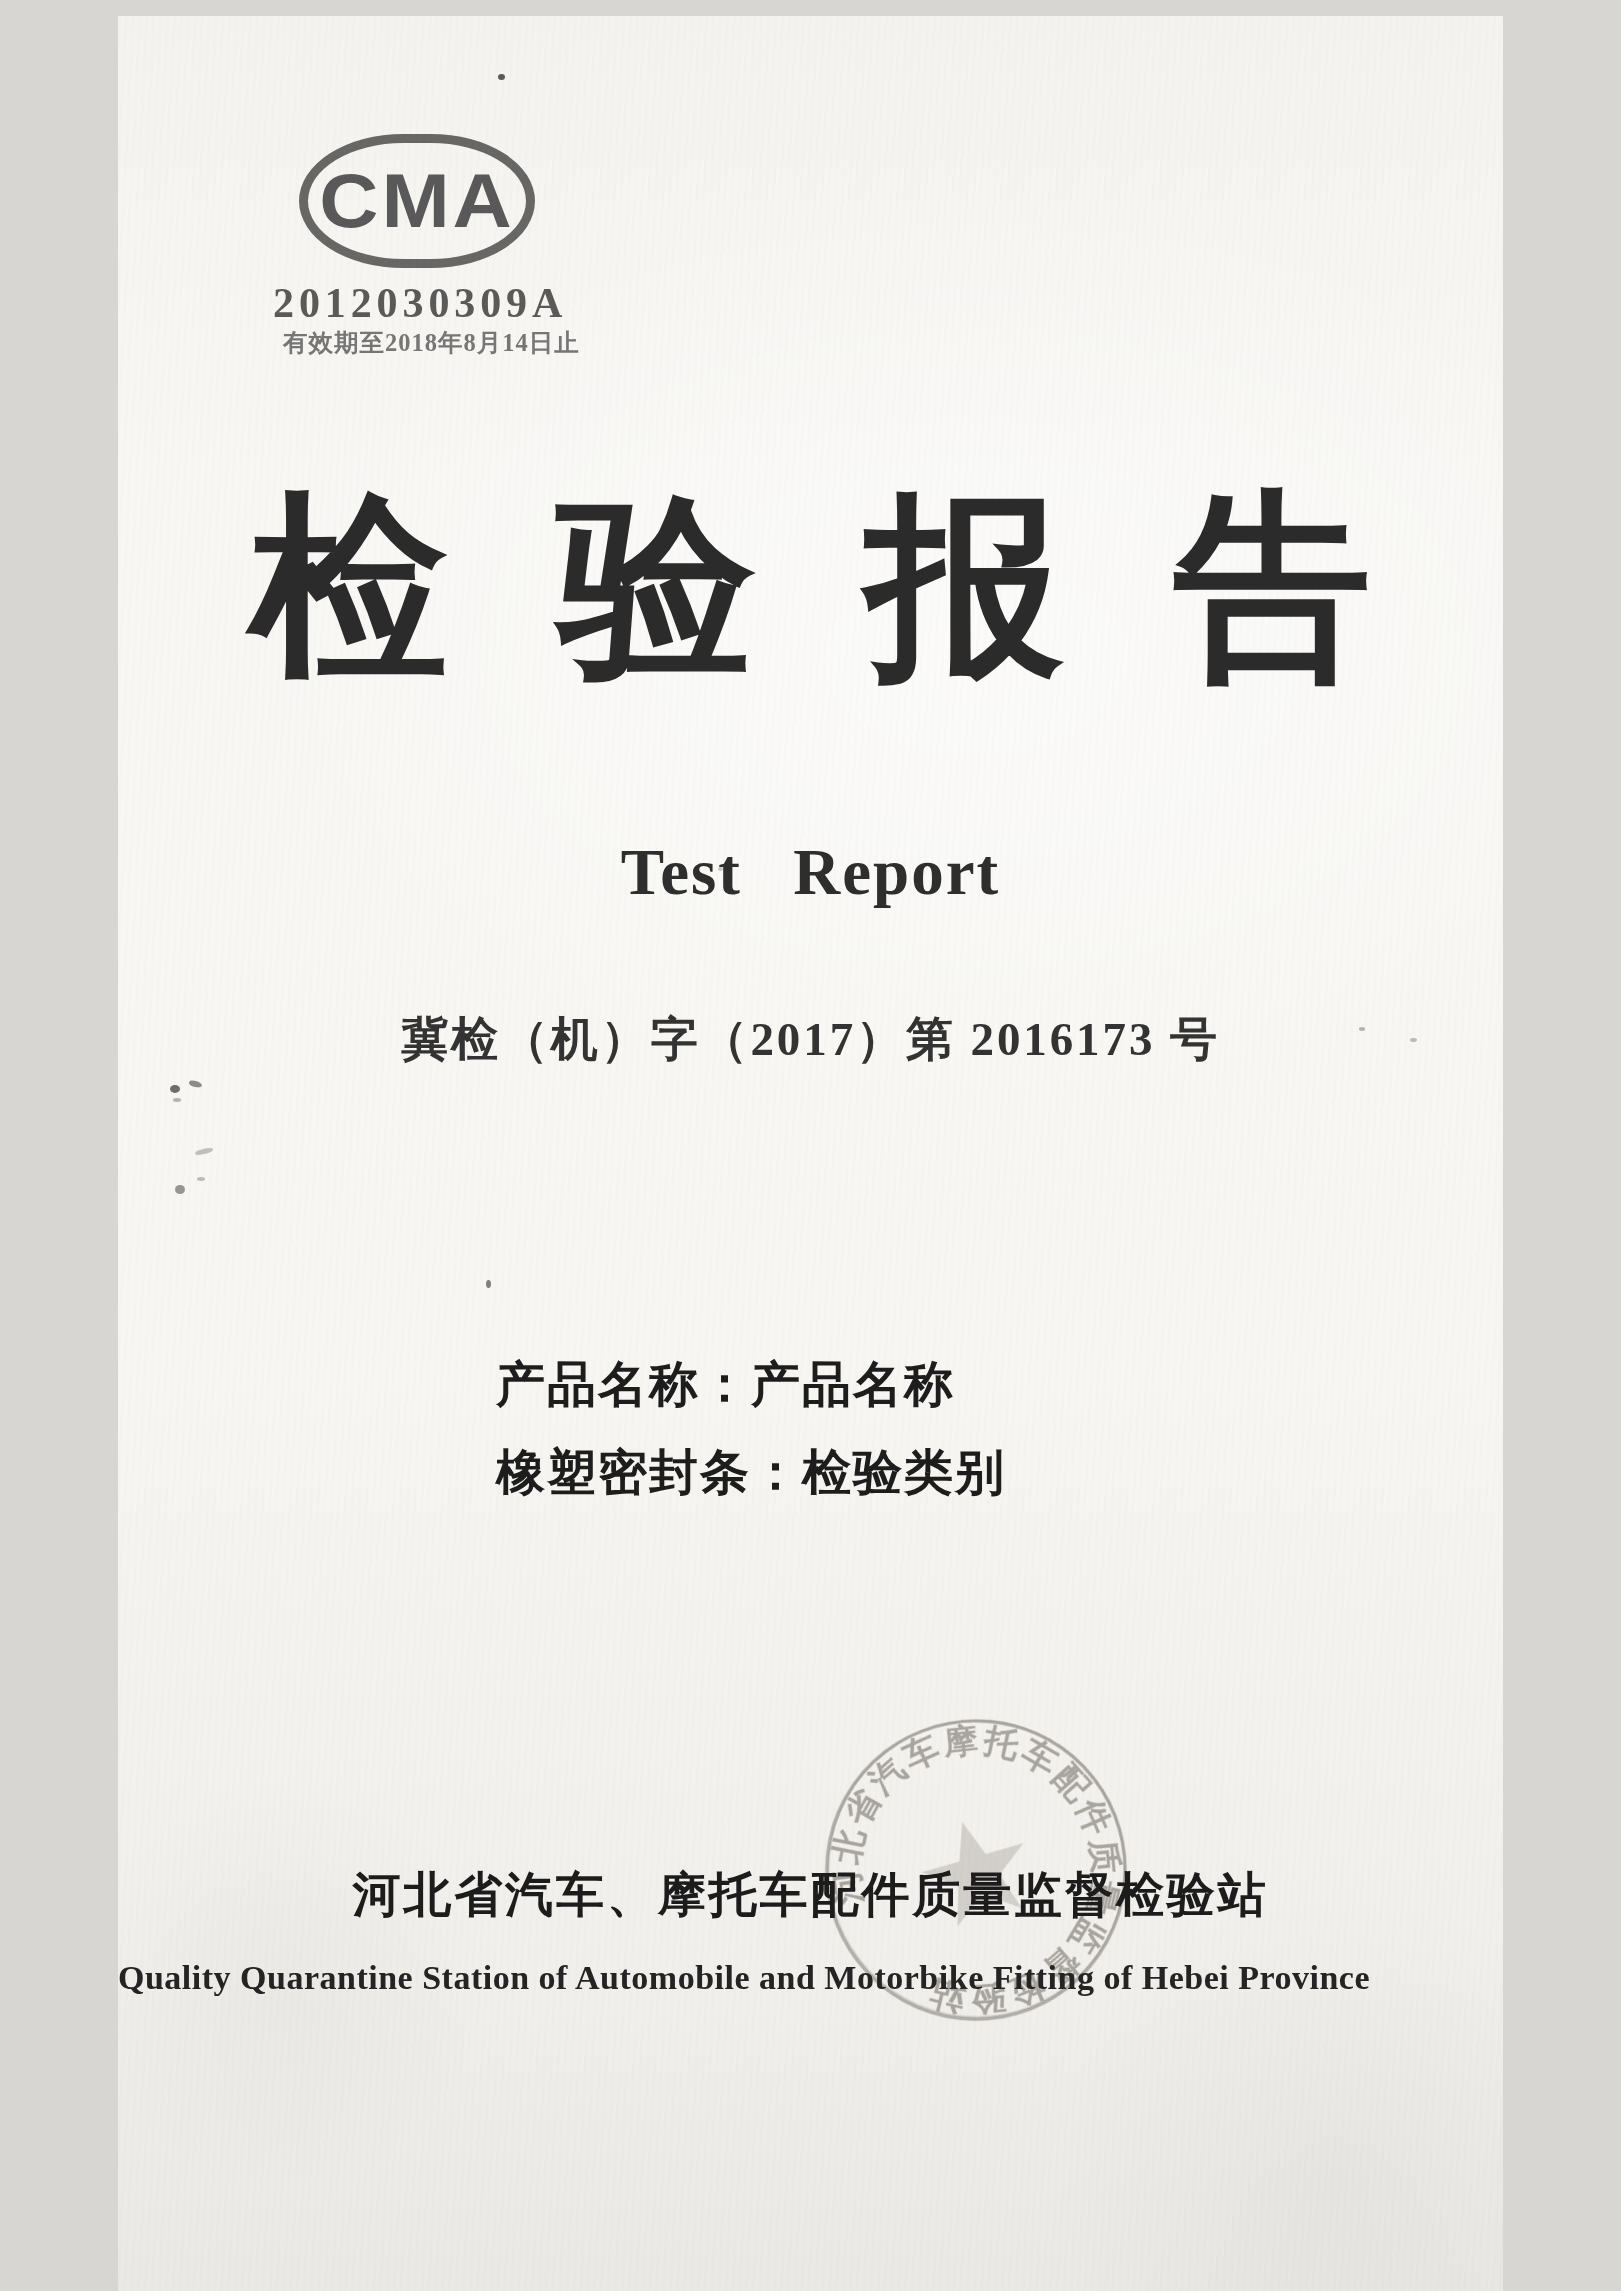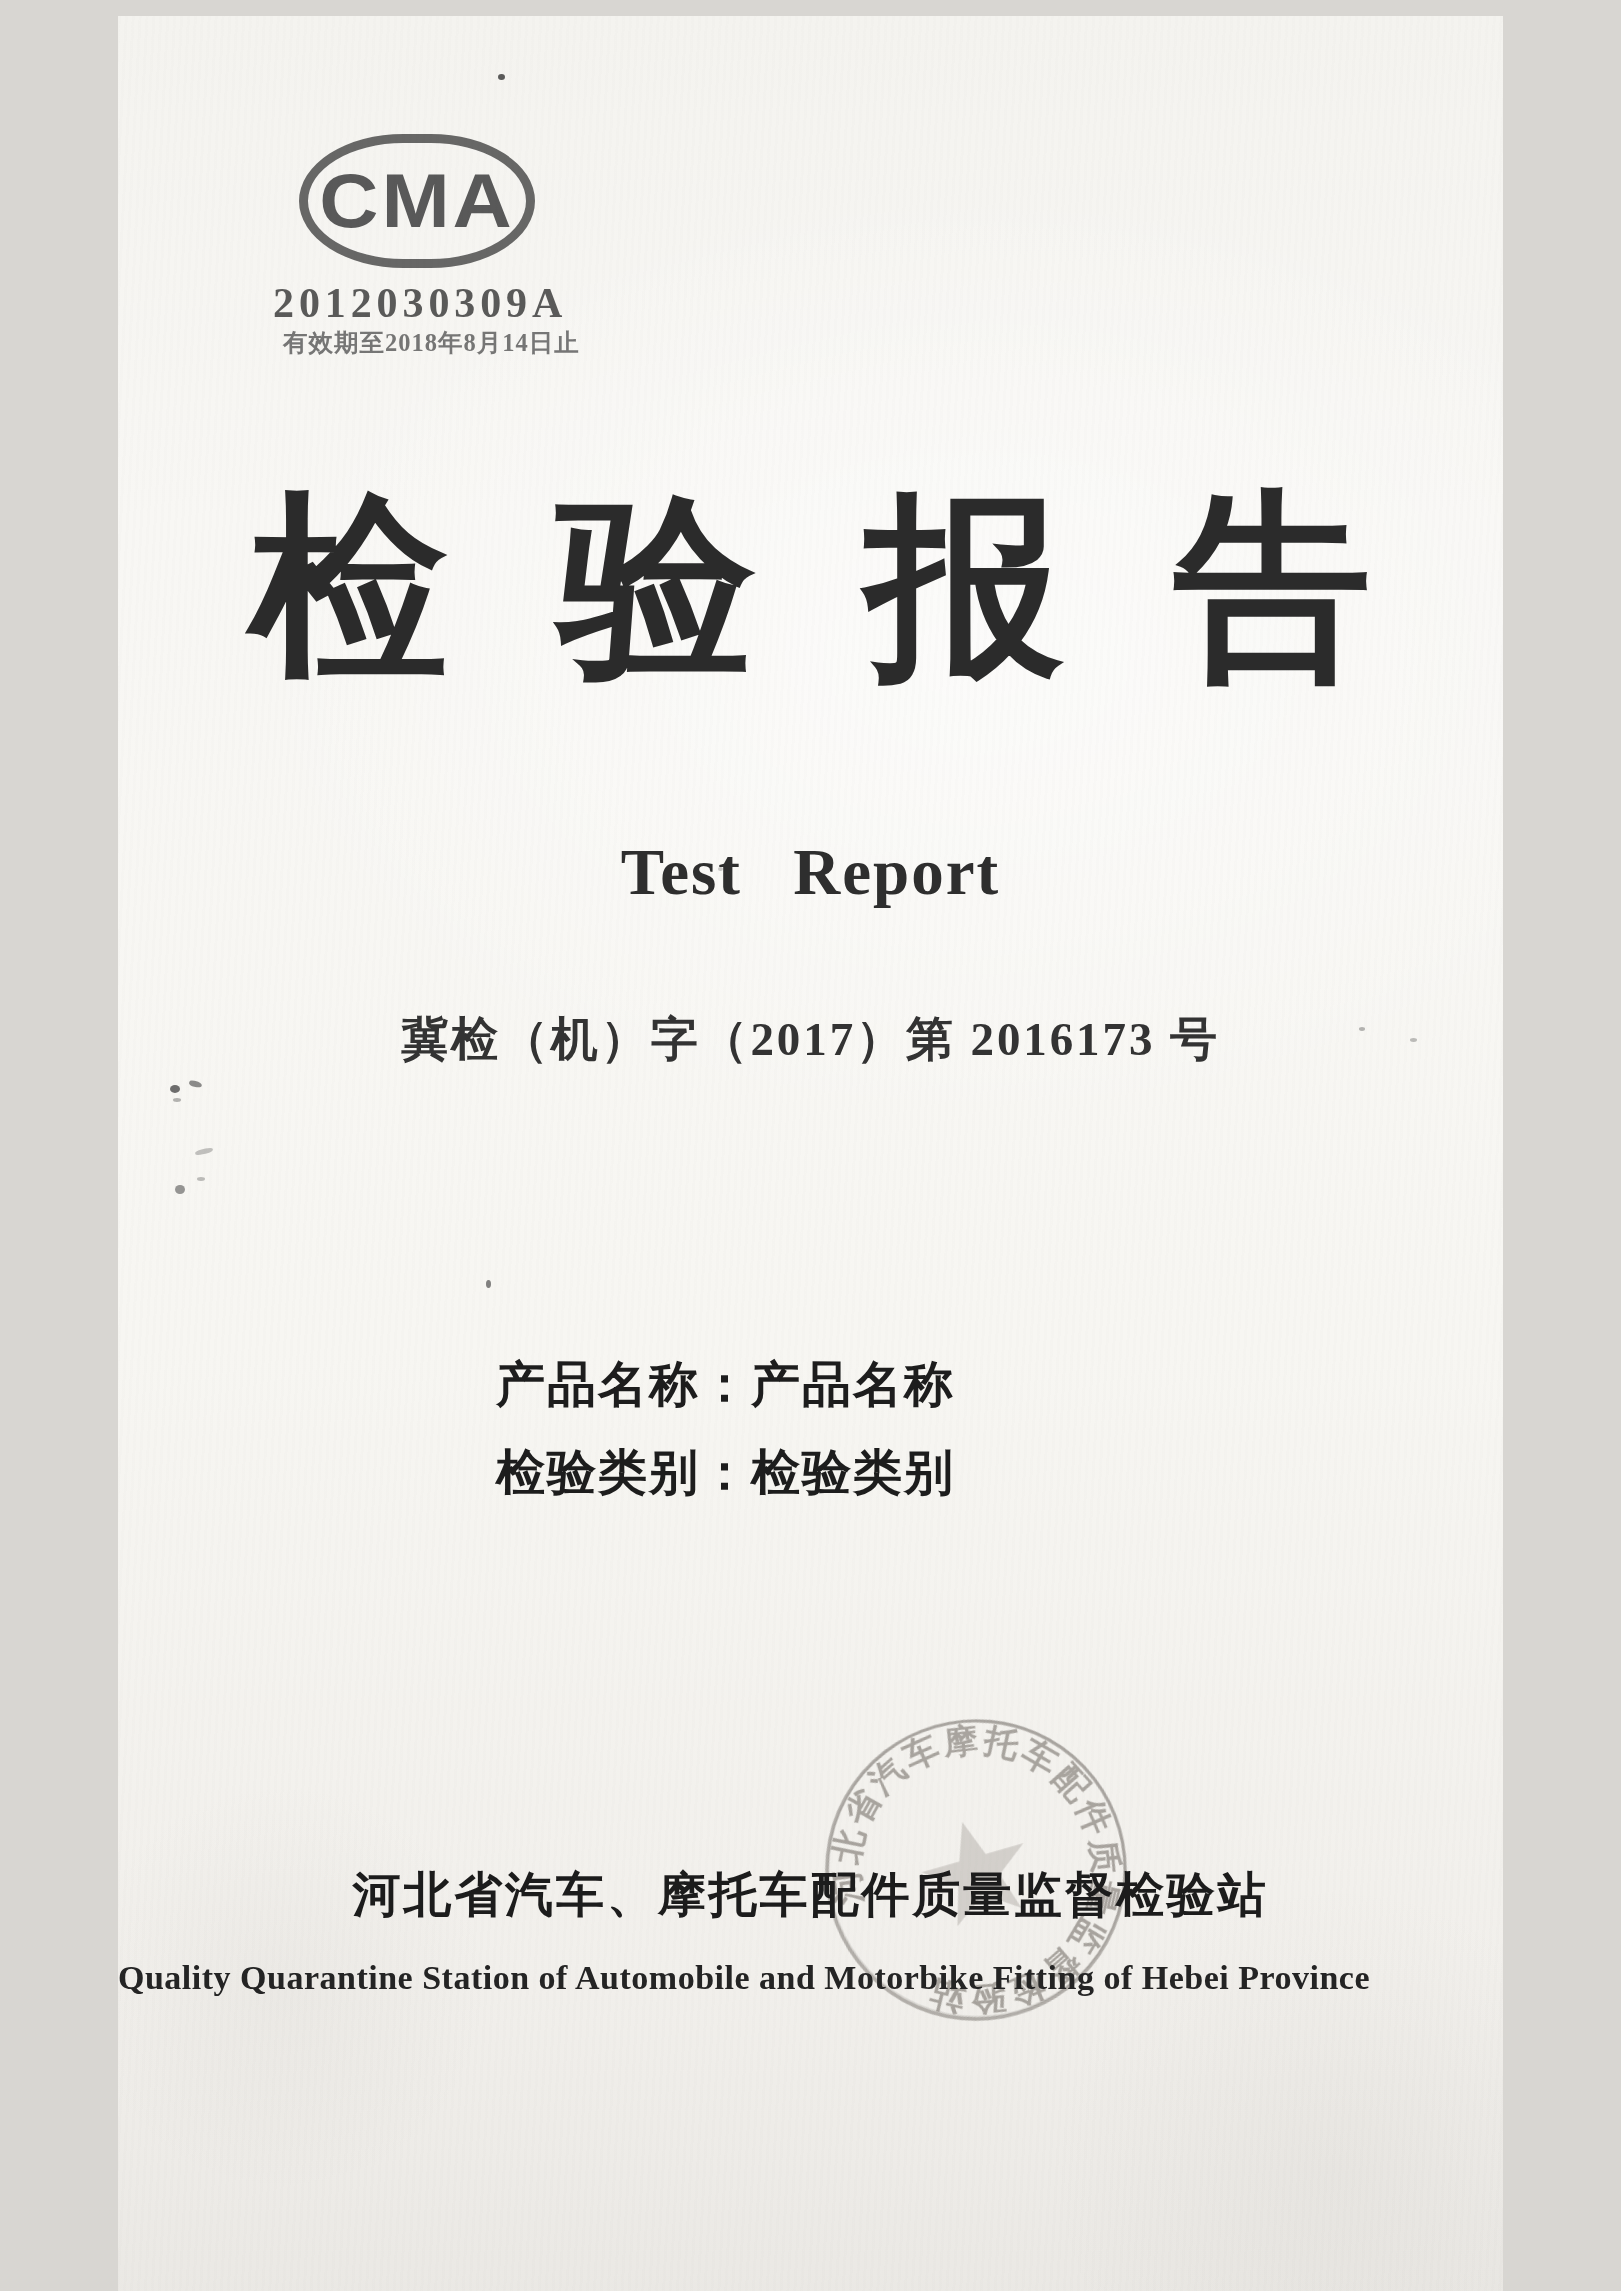--- a/index.html
+++ b/index.html
@@ -123,21 +123,21 @@
   <div class="title-en">Test Report</div>
 
   <div class="doc-number">冀检（机）字（2017）第 2016173 号</div>
 
   <div class="fields">
     <div class="field-row">
       <span>产品名称：</span>
         <span>产品名称</span>
     </div>
     <div class="field-row">
-      <span>检验类别：</span>
+      <span>橡塑密封条：</span>
         <span>检验类别</span>
     </div>
   </div>
 
   <div class="round-stamp">
     <svg width="312" height="312" viewBox="0 0 318 318">
       <circle cx="159" cy="159" r="152" fill="none" stroke="rgba(78,72,64,.48)" stroke-width="3.5"></circle>
       <circle cx="160" cy="158" r="151" fill="none" stroke="rgba(78,72,64,.18)" stroke-width="2"></circle>
       <defs>
         <path id="sealArc" d="M 159,159 m -120,0 a 120,120 0 1,1 240,0 a 120,120 0 1,1 -240,0"></path>

